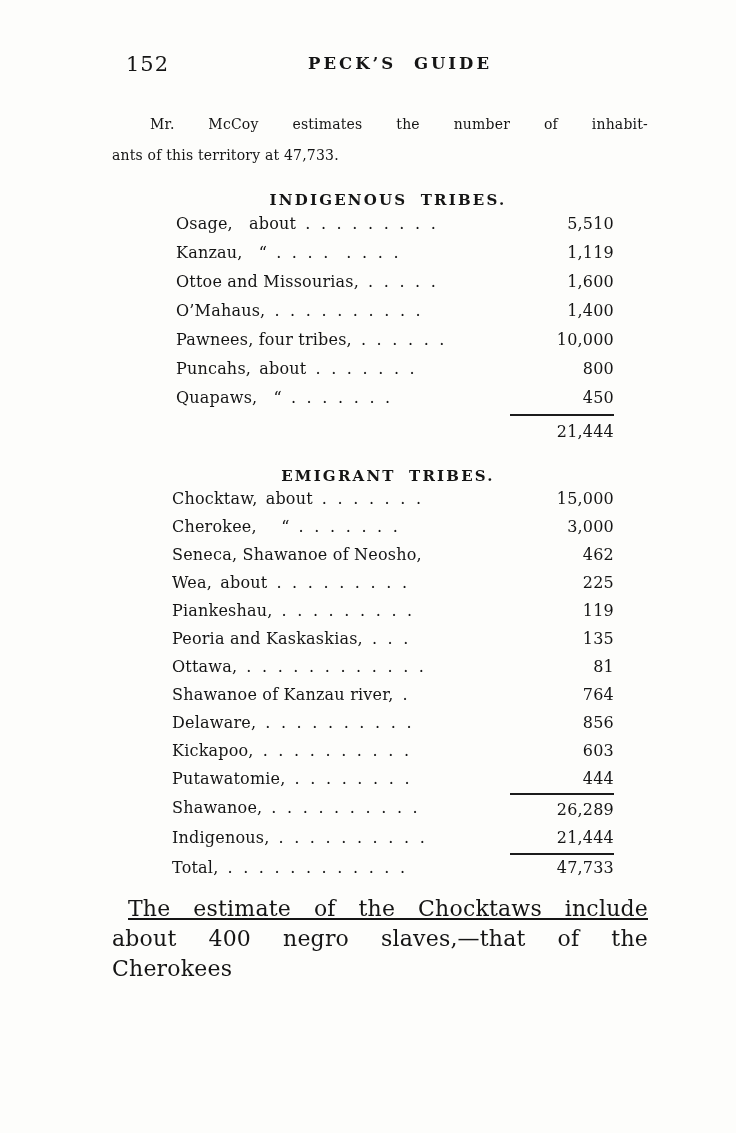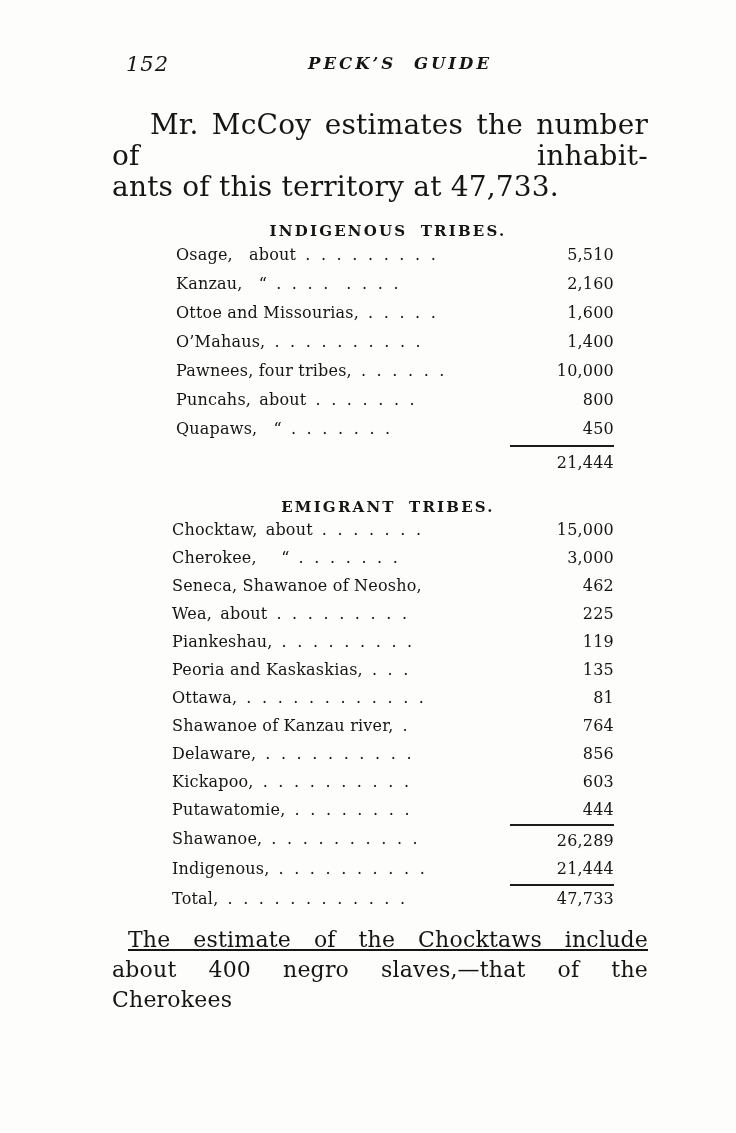--- a/index.html
+++ b/index.html
@@ -10,33 +10,33 @@
     color:#151515;
     background:#fdfdfb;
   }
   .page {
     position:relative;
     width:736px; height:1133px;
     padding:50px 88px 0 112px;
     background:#fdfdfb;
   }
   
-  .running-head { position:relative; height:28px;font-style:italic; }
+  .running-head { position:relative; height:28px; }
   .page-num {
     position:absolute; left:14px; top:2px;
     font-size:21px; letter-spacing:1px;
   }
   .running-title {
     position:absolute; left:8px; right:0; top:4px;
     text-align:center; transform:translateX(16px);
     font-size:16.5px; font-weight:bold;
     letter-spacing:3px; word-spacing:9px;
   }
   
-  .intro { margin-top:31px; font-size:28px; line-height:31px; letter-spacing:0.2px; }
+  .intro { margin-top:31px; font-size:14px; line-height:31px; letter-spacing:0.2px; }
   .intro .line { display:block; }
   .intro .l-first { text-indent:38px; text-align:justify; text-align-last:justify; }
   
   .section-heading {
     margin-top:20px;
     text-align:center; transform:translateX(8px);
     font-size:15px; font-weight:bold;
     letter-spacing:2.2px; word-spacing:6px;
   }
   
@@ -69,21 +69,21 @@
   </header>
 
   <p class="intro">
     <span class="line l-first">Mr. McCoy estimates the number of inhabit-</span>
     <span class="line">ants of this territory at 47,733.</span>
   </p>
 
   <h2 class="section-heading">INDIGENOUS TRIBES.</h2>
   <section class="tribe-table indigenous" id="indigenous-rows">
       <div class="row"><span class="row-label">Osage, about</span><span class="dots">. . . . . . . . .</span><span class="value">5,510</span></div>
-      <div class="row"><span class="row-label">Kanzau, “</span><span class="dots">. . . . . . . .</span><span class="value">2,160</span></div>
+      <div class="row"><span class="row-label">Kanzau, “</span><span class="dots">. . . . . . . .</span><span class="value">1,119</span></div>
       <div class="row"><span class="row-label">Ottoe and Missourias,</span><span class="dots">. . . . .</span><span class="value">1,600</span></div>
       <div class="row"><span class="row-label">O’Mahaus,</span><span class="dots">. . . . . . . . . .</span><span class="value">1,400</span></div>
       <div class="row"><span class="row-label">Pawnees, four tribes,</span><span class="dots">. . . . . .</span><span class="value">10,000</span></div>
       <div class="row"><span class="row-label">Puncahs, about</span><span class="dots">. . . . . . .</span><span class="value">800</span></div>
       <div class="row"><span class="row-label">Quapaws, “</span><span class="dots">. . . . . . .</span><span class="value">450</span></div>
       <div class="row subtotal"><span class="row-label"></span><span class="dots"></span><span class="value rule-top">21,444</span></div>
     </section>
 
   <h2 class="section-heading">EMIGRANT TRIBES.</h2>
   <section class="tribe-table emigrant" id="emigrant-rows">

